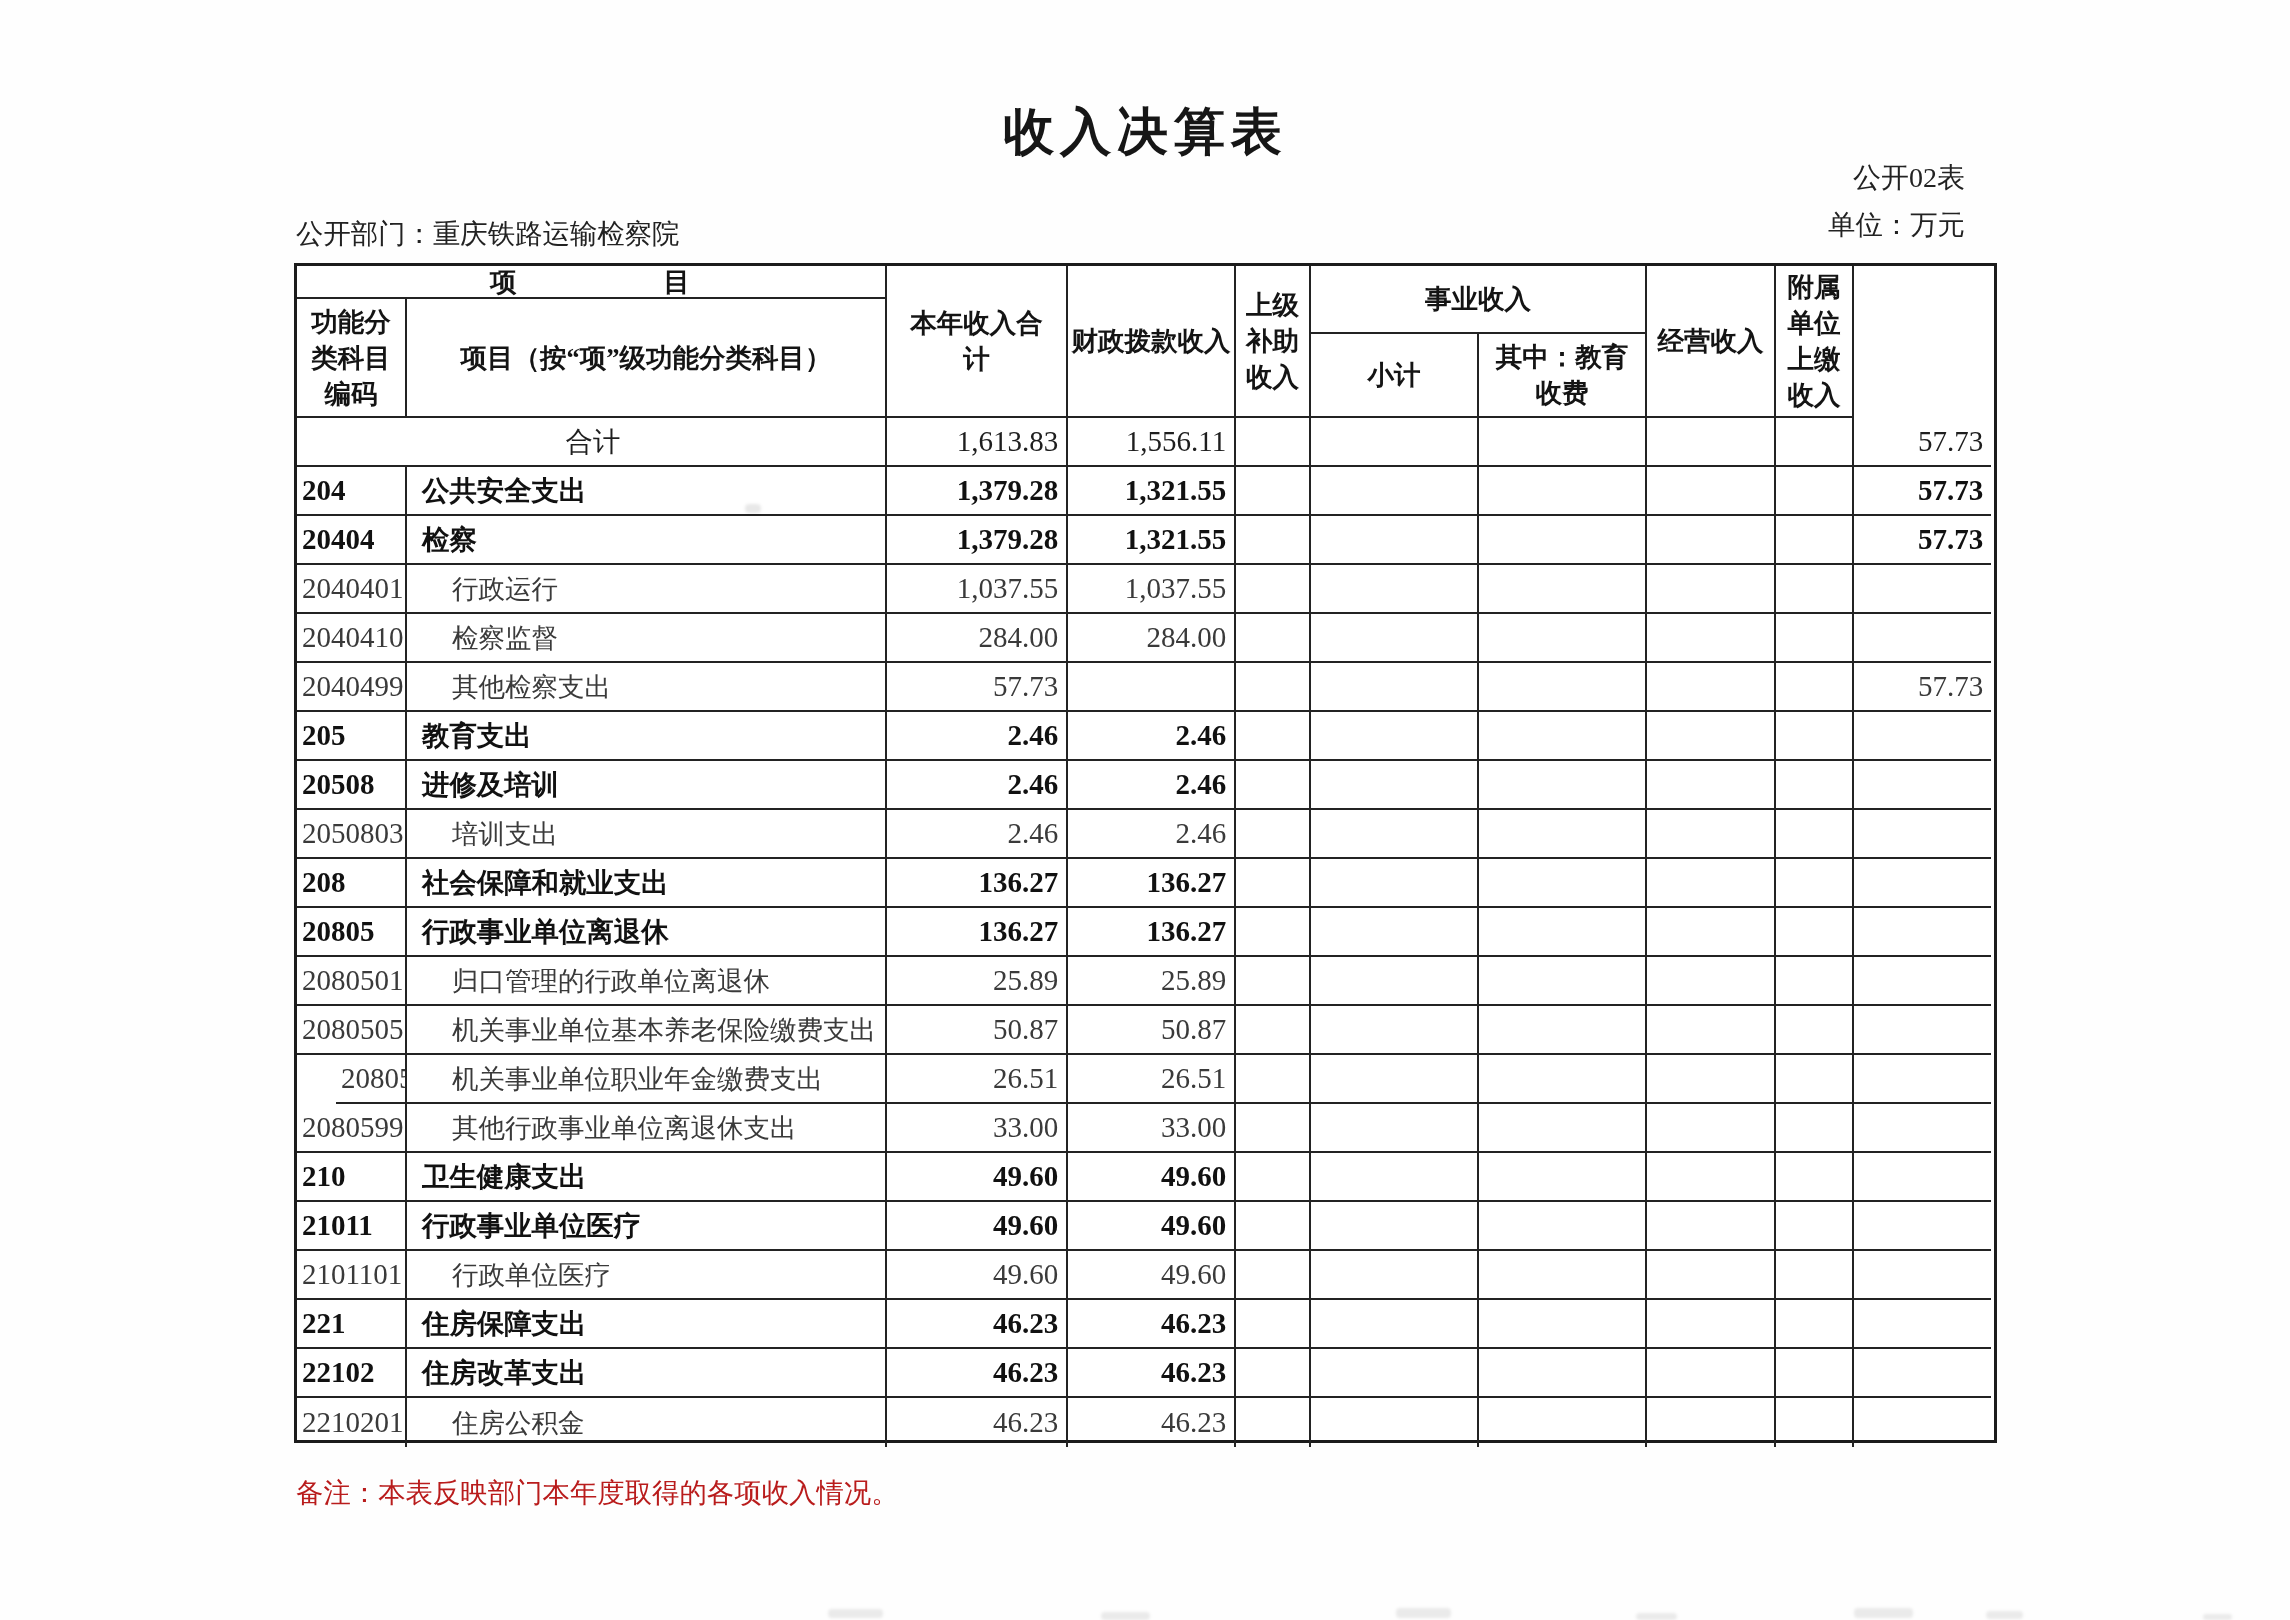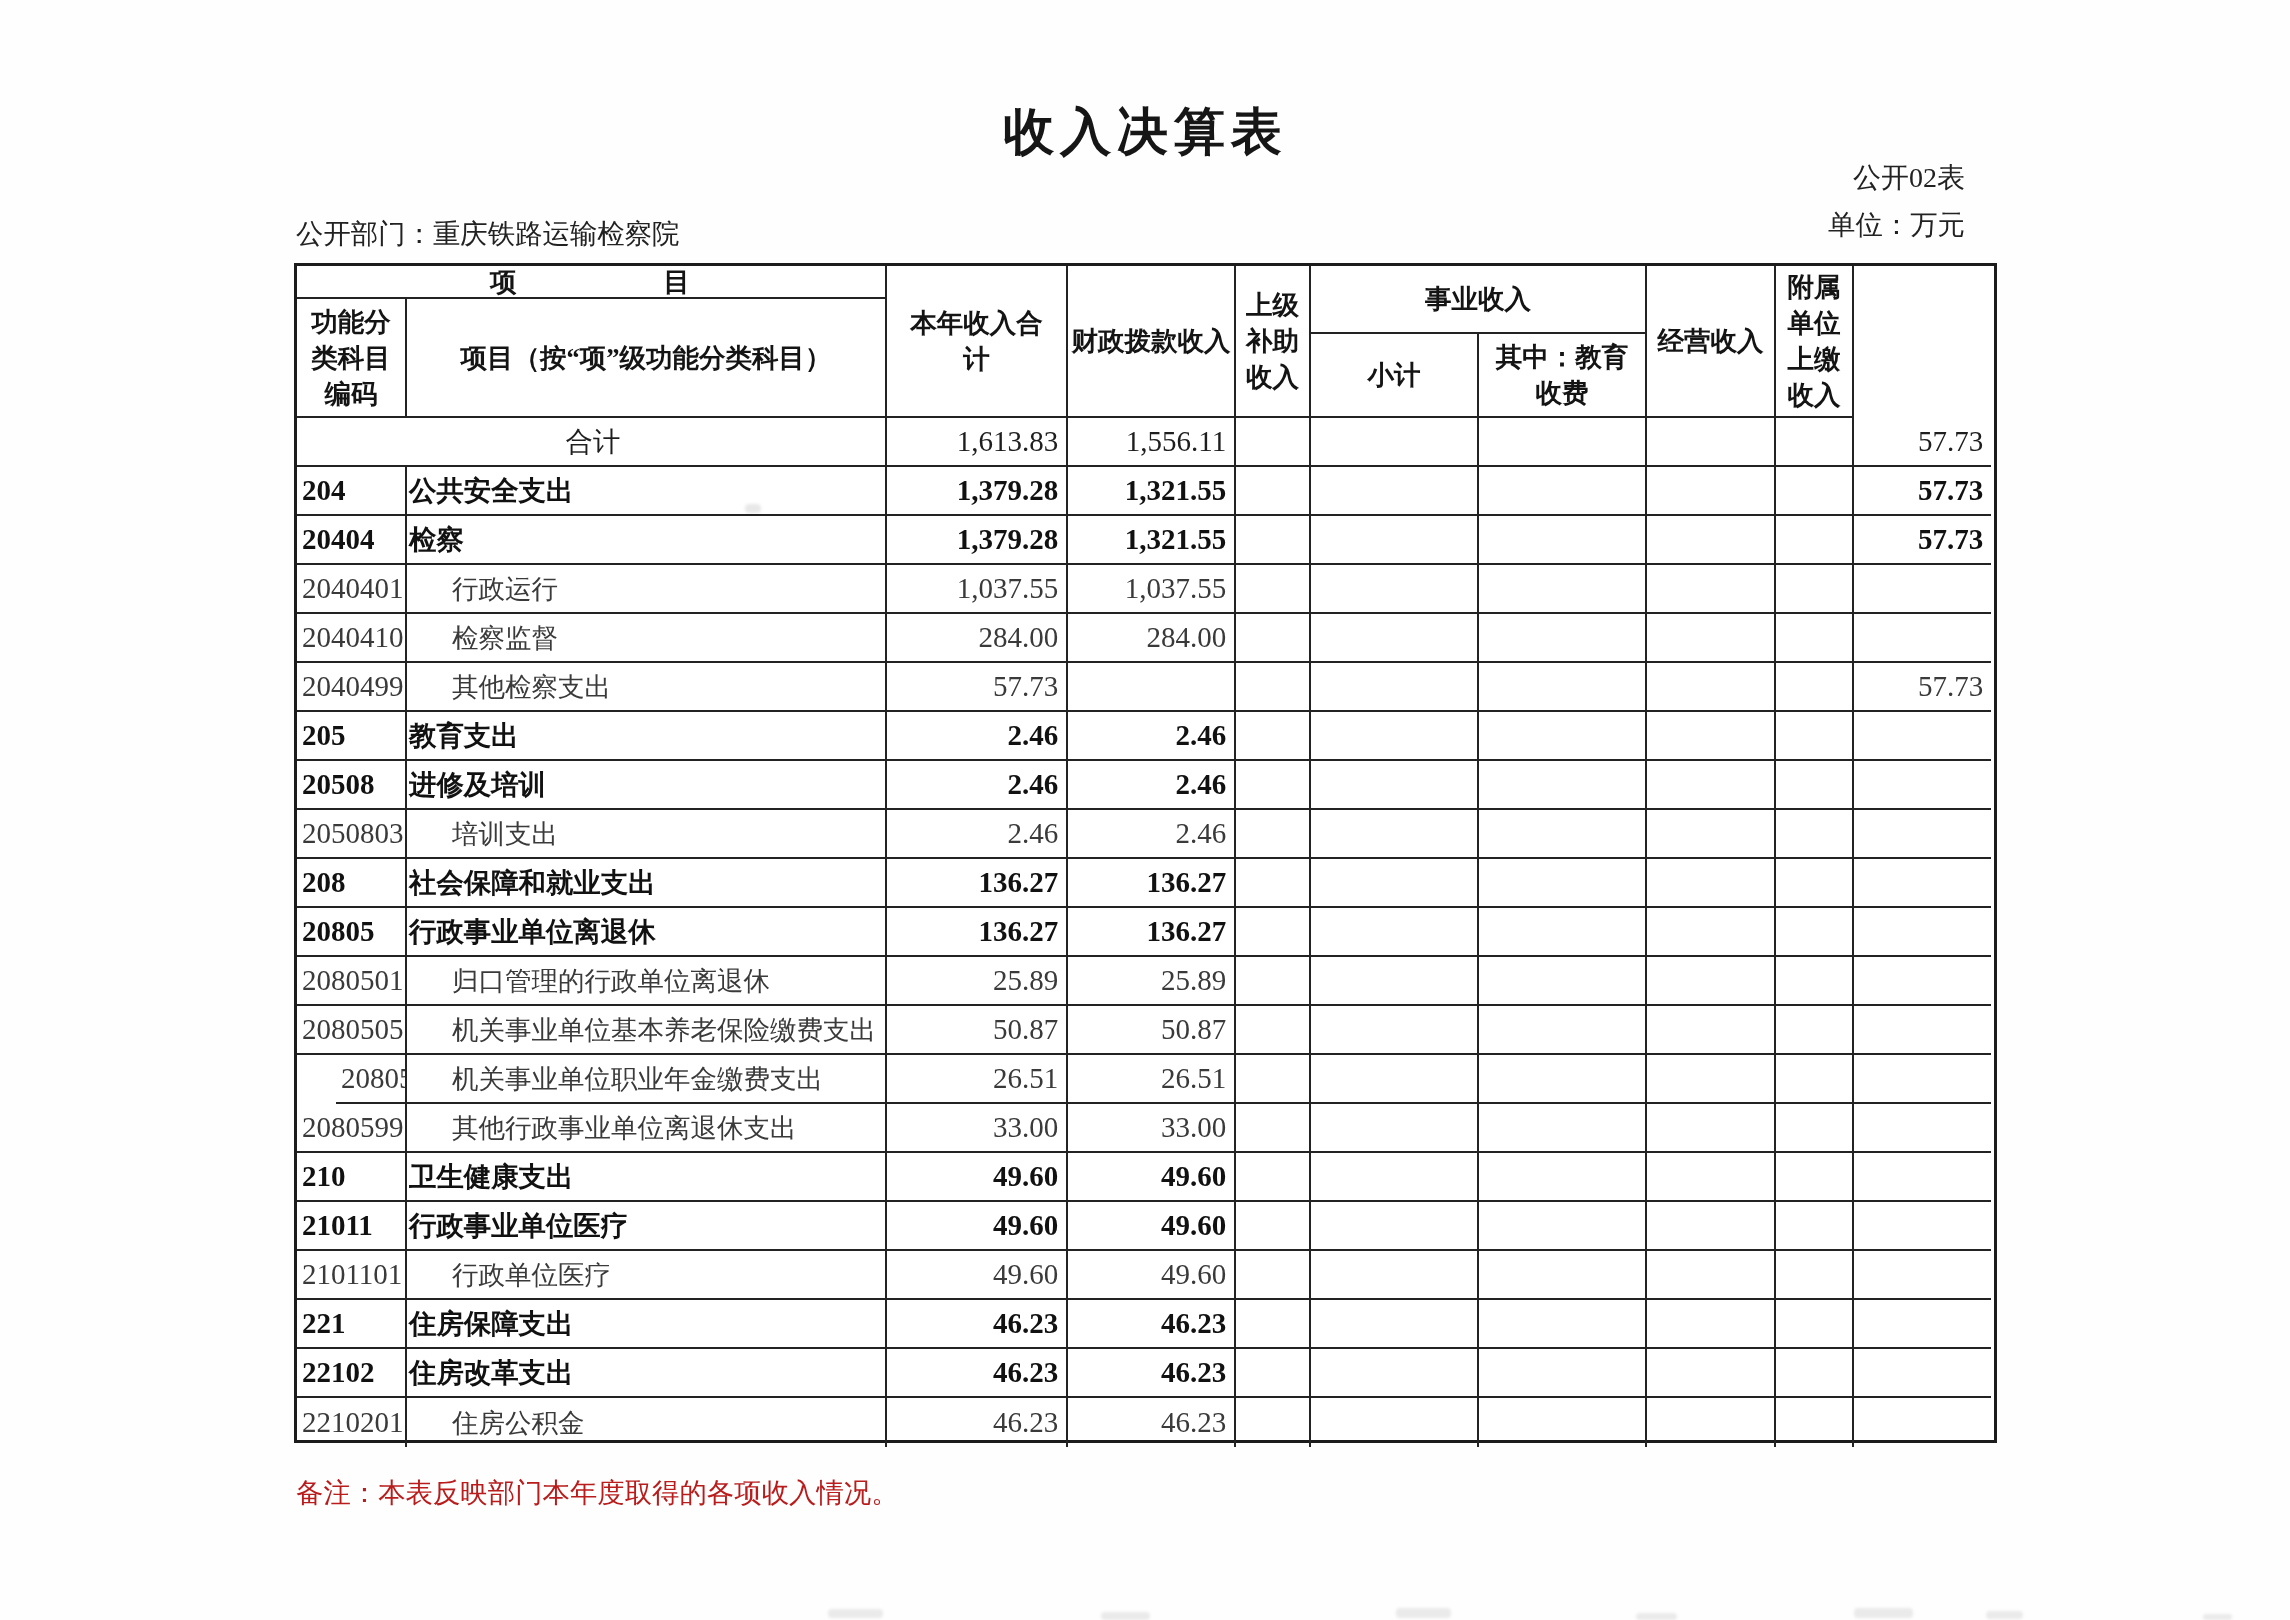--- a/index.html
+++ b/index.html
@@ -51,21 +51,21 @@
   .h-fiscal{grid-column:4;grid-row:1/4;}
   .h-superior{grid-column:5;grid-row:1/4;}
   .h-business{grid-column:6/8;grid-row:1/3;}
   .h-subtotal{grid-column:6;grid-row:3;}
   .h-edu{grid-column:7;grid-row:3;}
   .h-operating{grid-column:8;grid-row:1/4;}
   .h-affiliated{grid-column:9;grid-row:1/4;}
   .h-other{grid-column:10;grid-row:1/4;border-right:none;}
   
   .c-code{font-size:29px;padding-left:4.9px;}
-  .c-name{font-size:27.4px;padding-left:2px;}
+  .c-name{font-size:27.4px;padding-left:15px;}
   .c-name.indent{padding-left:45px;font-size:26.5px;}
   .c-name.center{justify-content:center;padding-left:4px;}
   .c-num{font-size:29px;justify-content:flex-end;padding-right:7.8px;}
   .lvl-category{font-weight:700;color:#111;}
   .lvl-total{font-weight:400;color:#1e1e1e;}
   .lvl-detail{font-weight:400;color:#3a3a3a;}
   .lastcol{border-right:none;}
   .lastrow{border-bottom:none;}
   
   .smudge{position:absolute;background:rgba(0,0,0,0.08);border-radius:3.9px;filter:blur(1.5px);}

